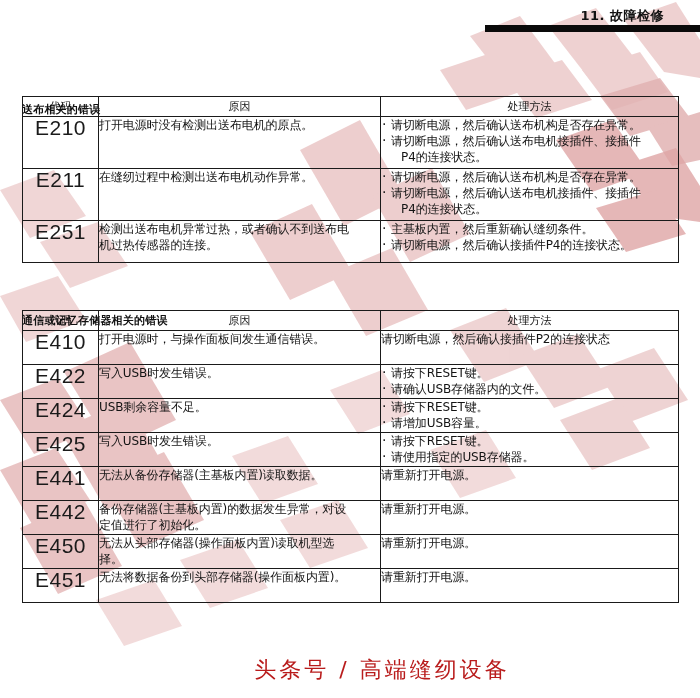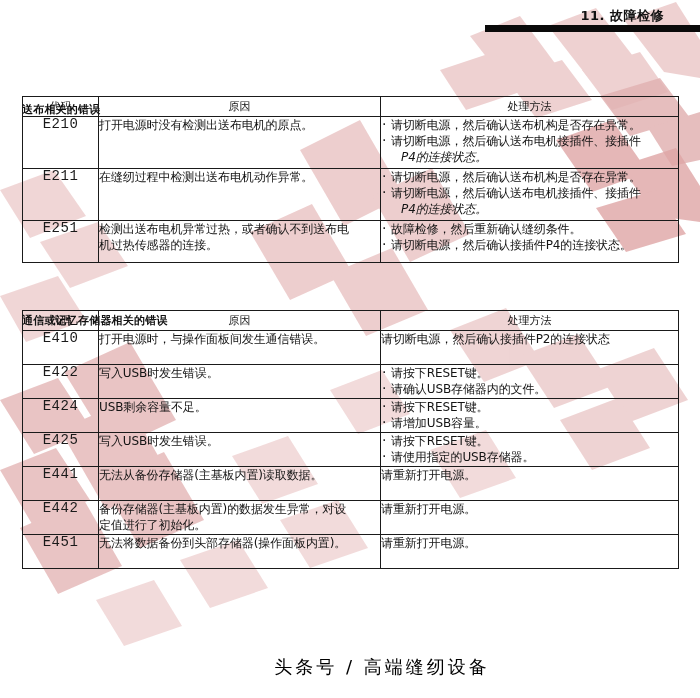--- a/index.html
+++ b/index.html
@@ -107,22 +107,22 @@
     font-weight: normal;
     color: #111;
     height: 16px;
     line-height: 16px;
     padding: 1px 0 2px 0;
   }
 
   
   td.code-cell {
     text-align: center;
-    font-family: Liberation Mono, monospace;
-    font-size: 14px;
+    font-family: Liberation Sans, sans-serif;
+    font-size: 21px;
     color: #1a1a1a;
     letter-spacing: 0.5px;
     vertical-align: middle;
     line-height: 1.05;
   }
 
   
   td.cause-cell, td.fix-cell {
     font-family: "DejaVu Sans", "Liberation Sans", sans-serif;
     font-size: 12px;
@@ -149,21 +149,20 @@
     content: "\00B7";
     position: absolute;
     left: 1px;
     top: -1px;
     font-size: 14px;
   }
   td.fix-cell .cont-line {
     display: block;
     white-space: nowrap;
     padding-left: 20px;
-    font-style: italic;
   }
 
   
   #table-feed tr.body-row { height: 52px; }
   #table-feed tr.row-e251 { height: 42px; }
 
   #table-comm tr.body-row { height: 34px; }
 
   
   .bottom-wm {
@@ -171,22 +170,22 @@
     left: 0;
     top: 655px;
     width: 700px;
     text-align: center;
     z-index: 3;
   }
   .bottom-wm .wm-text {
     display: inline-block;
     margin-left: 64px;
     font-family: "DejaVu Sans", "Liberation Sans", sans-serif;
-    font-size: 18px;
-    color: #000000;
+    font-size: 22px;
+    color: #b91c1c;
     letter-spacing: 3px;
     font-weight: 500;
   }
 </style>
 </head>
 <body>
 
 <div id="watermark-layer">
   <svg width="700" height="698" viewBox="0 0 700 698" xmlns="http://www.w3.org/2000/svg" aria-hidden="true">
     <defs>
@@ -298,21 +297,21 @@
             <span class="cont-line">P4的连接状态。</span>
           </td>
         </tr>
         <tr class="body-row row-e251">
           <td class="code-cell">E251</td>
           <td class="cause-cell">
             <span class="ln">检测出送布电机异常过热，或者确认不到送布电</span>
             <span class="ln">机过热传感器的连接。</span>
           </td>
           <td class="fix-cell">
-            <span class="bullet-line">故障检修，然后重新确认缝纫条件。</span>
+            <span class="bullet-line">主基板内置，然后重新确认缝纫条件。</span>
             <span class="bullet-line">请切断电源，然后确认接插件P4的连接状态。</span>
           </td>
         </tr>
       </tbody>
   </table>
 
   <div class="section-caption" id="caption-comm">通信或记忆存储器相关的错误</div>
 
   <table class="err-table" id="table-comm">
     <colgroup>
@@ -380,20 +379,30 @@
           <td class="code-cell">E442</td>
           <td class="cause-cell">
             <span class="ln">备份存储器(主基板内置)的数据发生异常，对设</span>
             <span class="ln">定值进行了初始化。</span>
           </td>
           <td class="fix-cell">
             <span class="ln">请重新打开电源。</span>
           </td>
         </tr>
         <tr class="body-row">
+          <td class="code-cell">E450</td>
+          <td class="cause-cell">
+            <span class="ln">无法从头部存储器(操作面板内置)读取机型选</span>
+            <span class="ln">择。</span>
+          </td>
+          <td class="fix-cell">
+            <span class="ln">请重新打开电源。</span>
+          </td>
+        </tr>
+        <tr class="body-row">
           <td class="code-cell">E451</td>
           <td class="cause-cell">
             <span class="ln">无法将数据备份到头部存储器(操作面板内置)。</span>
           </td>
           <td class="fix-cell">
             <span class="ln">请重新打开电源。</span>
           </td>
         </tr>
       </tbody>
   </table>

